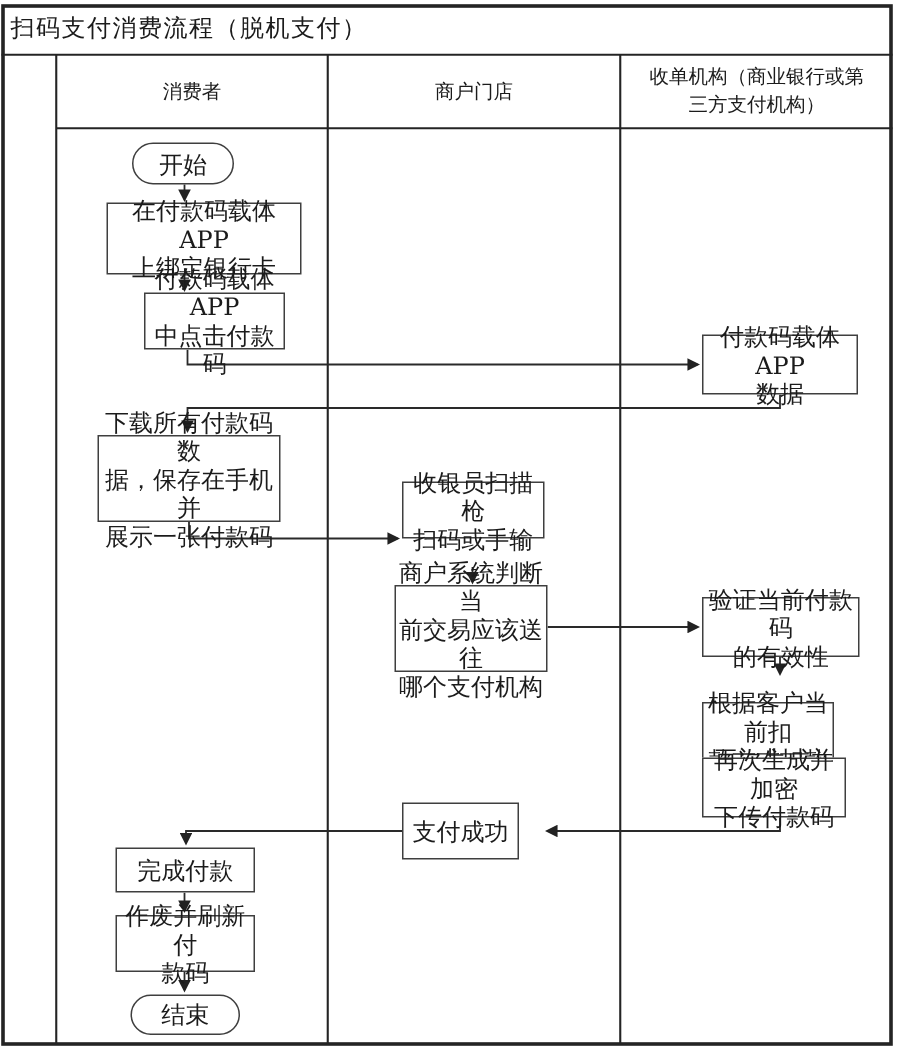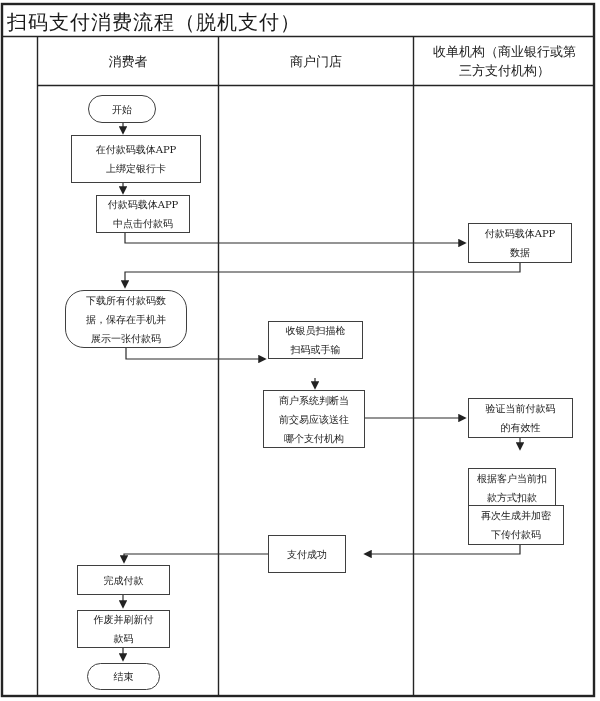--- a/index.html
+++ b/index.html
@@ -18,21 +18,21 @@
   }
   svg.lines {
     position: absolute;
     left: 0; top: 0;
     width: 600px; height: 701px;
   }
   .title {
     position: absolute;
     left: 7px;
     top: 9px;
-    font-size: 20px;
+    font-size: 16px;
     letter-spacing: 1px;
     white-space: nowrap;
   }
   .lane-header {
     position: absolute;
     top: 37px;
     height: 48px;
     display: flex;
     align-items: center;
     justify-content: center;
@@ -43,21 +43,21 @@
   }
   .node {
     position: absolute;
     box-sizing: border-box;
     border: 1px solid #3f3f3f;
     background: #ffffff;
     display: flex;
     align-items: center;
     justify-content: center;
     text-align: center;
-    font-size: 10px;
+    font-size: 16px;
     line-height: 19px;
     white-space: pre-line;
   }
   .terminal {
     border-radius: 15px;
   }
 </style>
 </head>
 <body>
 
@@ -107,21 +107,21 @@
 
   <div class="node" style="left:71px; top:135px; width:130px; height:48px;">在付款码载体APP
 上绑定银行卡</div>
 
   <div class="node" style="left:96px; top:195px; width:94px; height:38px;">付款码载体APP
 中点击付款码</div>
 
   <div class="node" style="left:468px; top:223px; width:104px; height:40px;">付款码载体APP
 数据</div>
 
-  <div class="node" style="left:65px; top:290px; width:122px; height:58px;border-radius:19px;">下载所有付款码数
+  <div class="node" style="left:65px; top:290px; width:122px; height:58px;">下载所有付款码数
 据，保存在手机并
 展示一张付款码</div>
 
   <div class="node" style="left:268px; top:321px; width:95px; height:38px;">收银员扫描枪
 扫码或手输</div>
 
   <div class="node" style="left:263px; top:390px; width:102px; height:58px;">商户系统判断当
 前交易应该送往
 哪个支付机构</div>
 

